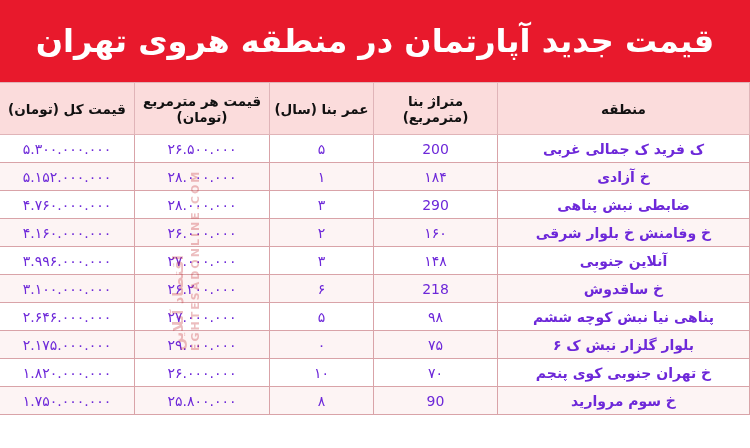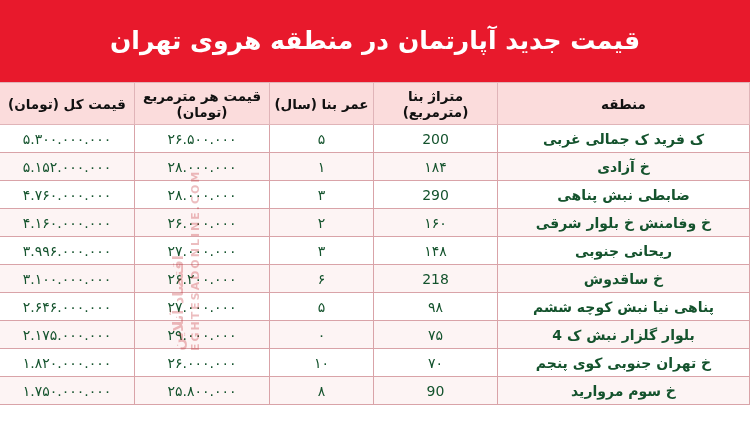--- a/index.html
+++ b/index.html
@@ -25,21 +25,21 @@
     width: 750px;
     height: 82px;
     background: #e8192c;
     display: flex;
     align-items: center;
     justify-content: center;
     box-sizing: border-box;
   }
   .title-text {
     color: #ffffff;
-    font-size: 25px;
+    font-size: 32px;
     font-weight: bold;
     letter-spacing: 0px;
     text-align: center;
     line-height: 1.2;
     direction: rtl;
   }
   
   table.data {
     width: 750px;
     border-collapse: collapse;
@@ -50,28 +50,28 @@
     border: 1px solid #d9a3a8;
     text-align: center;
     vertical-align: middle;
     box-sizing: border-box;
   }
   table.data thead th {
     background: #fbdcdc;
     color: #111111;
     font-size: 13.5px;
     font-weight: bold;
-    height: 42px;
+    height: 52px;
     padding: 2px 4px;
     border-color: #e0b4b8;
   }
   table.data tbody td {
     height: 28px;
     font-size: 14px;
-    color: #14532d;
+    color: #6d28d9;
     padding: 1px 6px;
     background: #ffffff;
   }
   table.data tbody tr:nth-child(even) td {
     background: #fdf4f4;
   }
   td.region {
     font-size: 14.5px;
     font-weight: bold;
     padding-right: 10px;
@@ -162,42 +162,42 @@
         <td>۴.۷۶۰.۰۰۰.۰۰۰</td>
       </tr>
       <tr>
         <td class="region">خ وفامنش خ بلوار شرقی</td>
         <td>۱۶۰</td>
         <td>۲</td>
         <td>۲۶.۰۰۰.۰۰۰</td>
         <td>۴.۱۶۰.۰۰۰.۰۰۰</td>
       </tr>
       <tr>
-        <td class="region">ریحانی جنوبی</td>
+        <td class="region">آنلاین جنوبی</td>
         <td>۱۴۸</td>
         <td>۳</td>
         <td>۲۷.۰۰۰.۰۰۰</td>
         <td>۳.۹۹۶.۰۰۰.۰۰۰</td>
       </tr>
       <tr>
         <td class="region">خ ساقدوش</td>
         <td>218</td>
         <td>۶</td>
         <td>۲۶.۲۰۰.۰۰۰</td>
         <td>۳.۱۰۰.۰۰۰.۰۰۰</td>
       </tr>
       <tr>
         <td class="region">پناهی نیا نبش کوچه ششم</td>
         <td>۹۸</td>
         <td>۵</td>
         <td>۲۷.۰۰۰.۰۰۰</td>
         <td>۲.۶۴۶.۰۰۰.۰۰۰</td>
       </tr>
       <tr>
-        <td class="region">بلوار گلزار نبش ک 4</td>
+        <td class="region">بلوار گلزار نبش ک ۶</td>
         <td>۷۵</td>
         <td>۰</td>
         <td>۲۹.۰۰۰.۰۰۰</td>
         <td>۲.۱۷۵.۰۰۰.۰۰۰</td>
       </tr>
       <tr>
         <td class="region">خ تهران جنوبی کوی پنجم</td>
         <td>۷۰</td>
         <td>۱۰</td>
         <td>۲۶.۰۰۰.۰۰۰</td>

